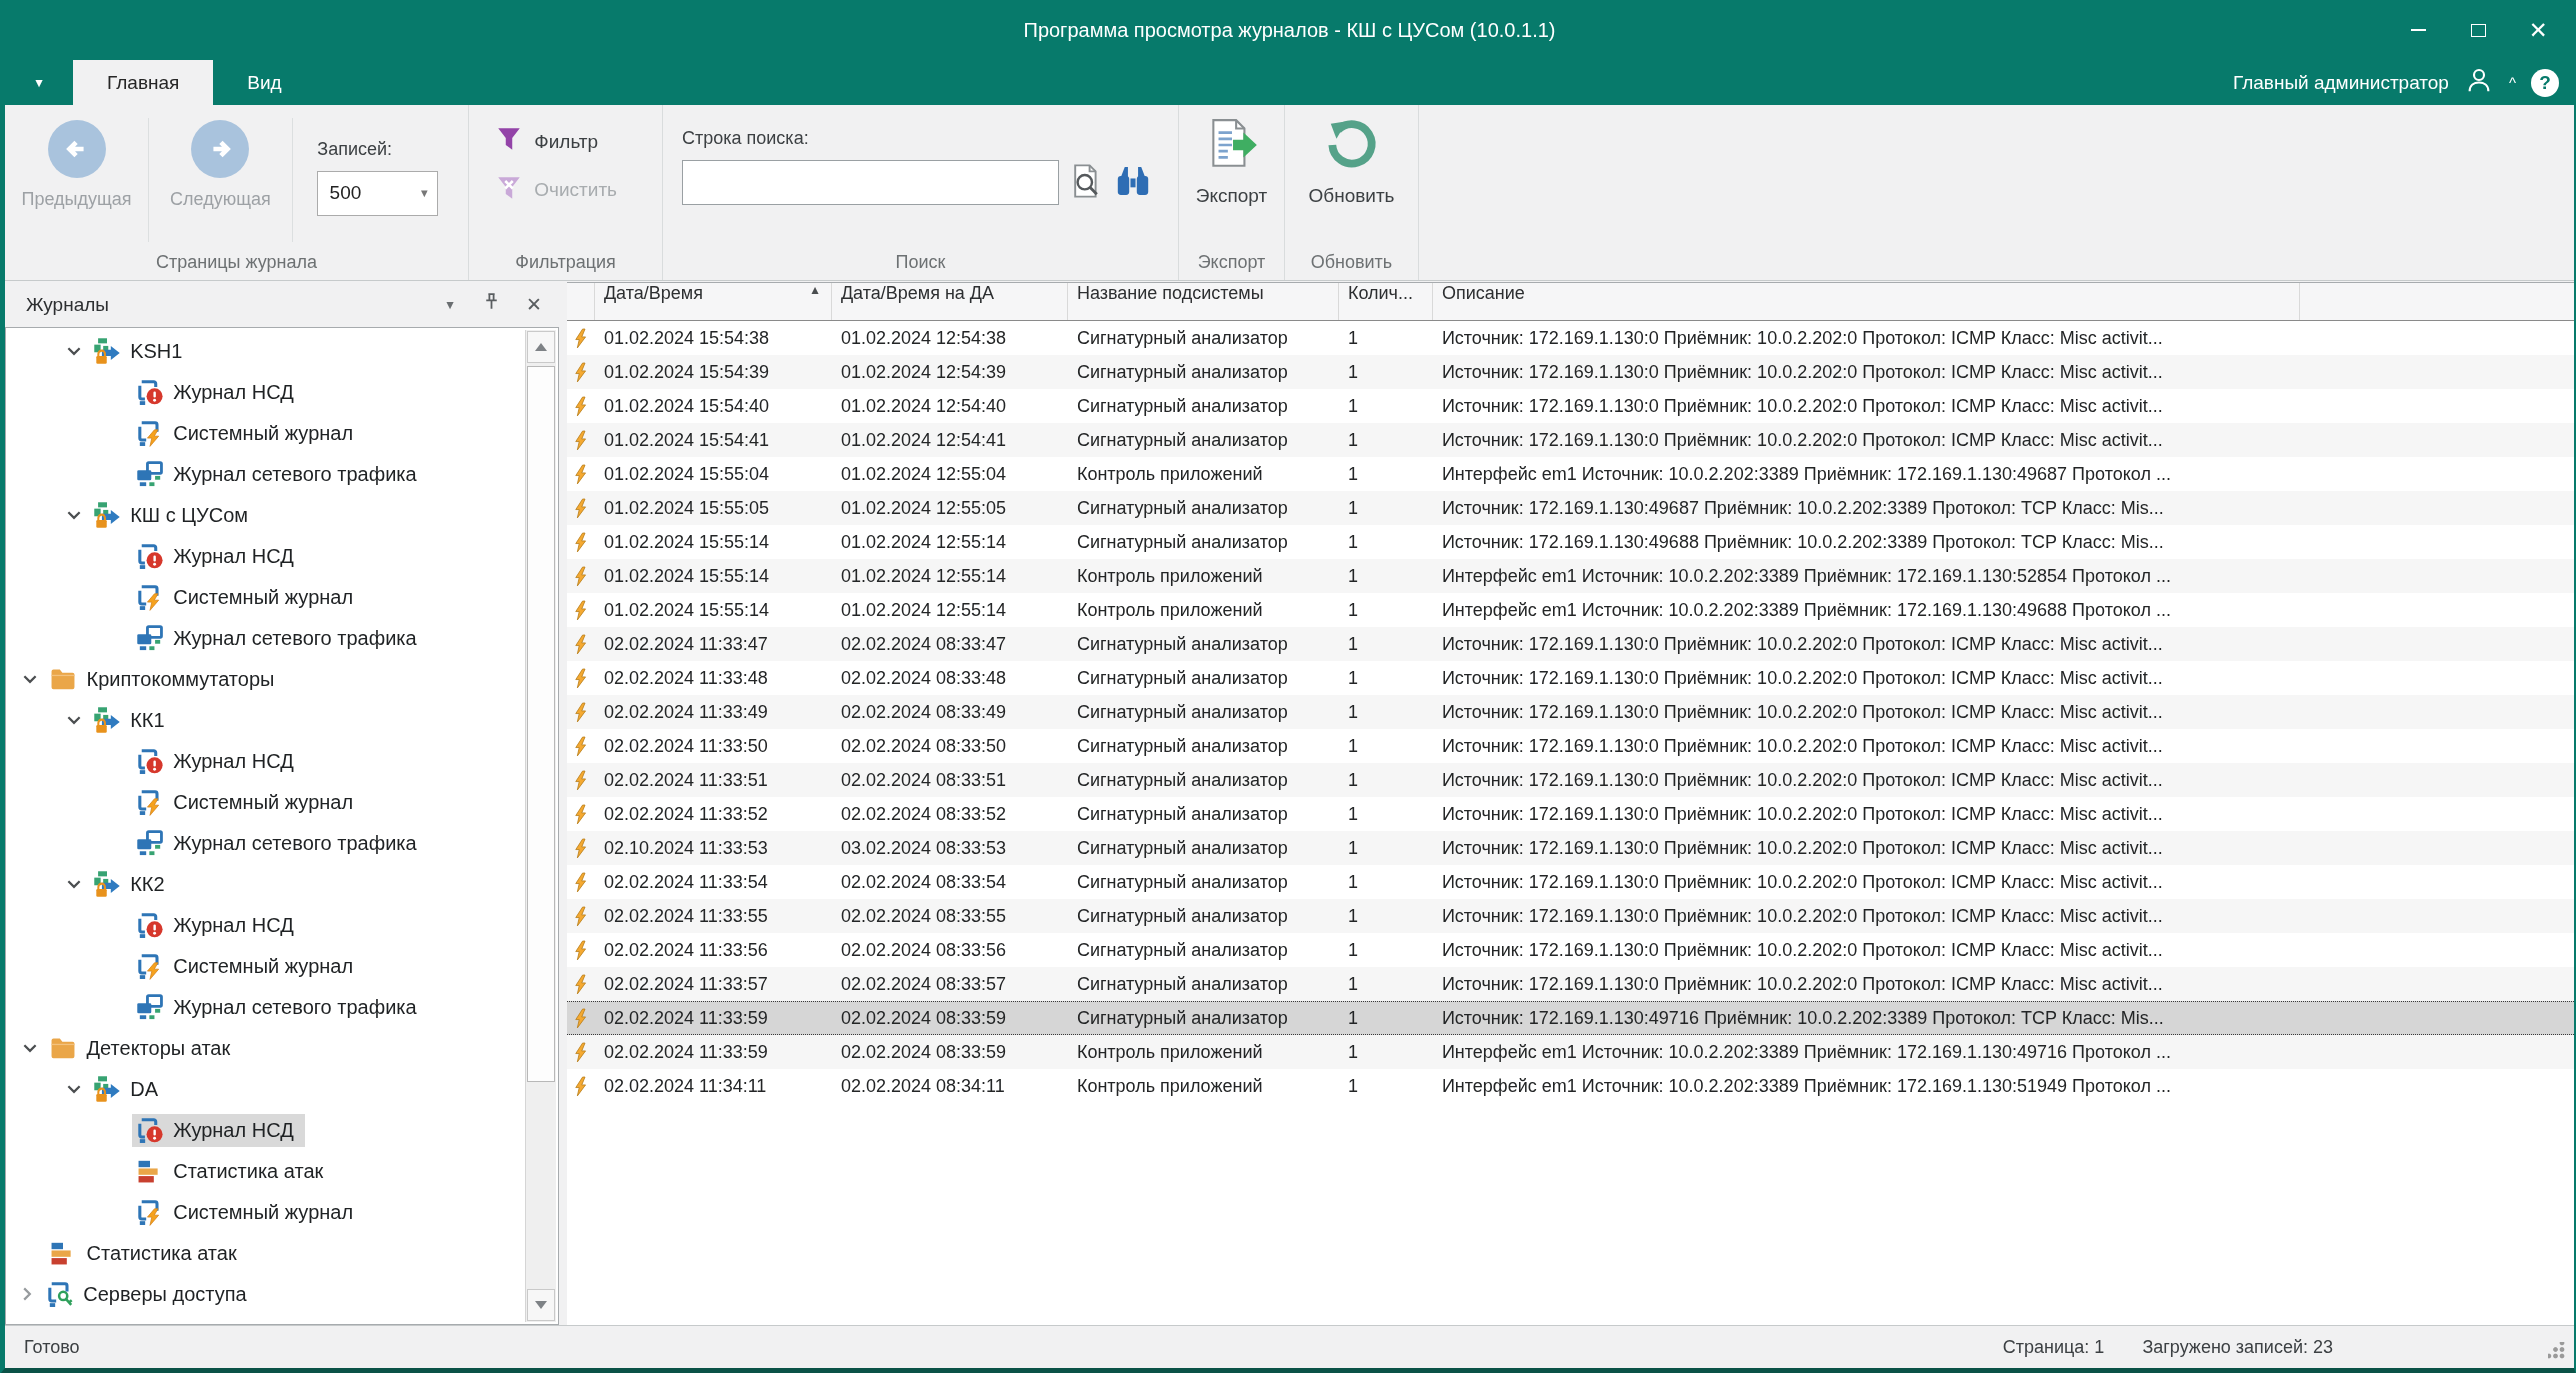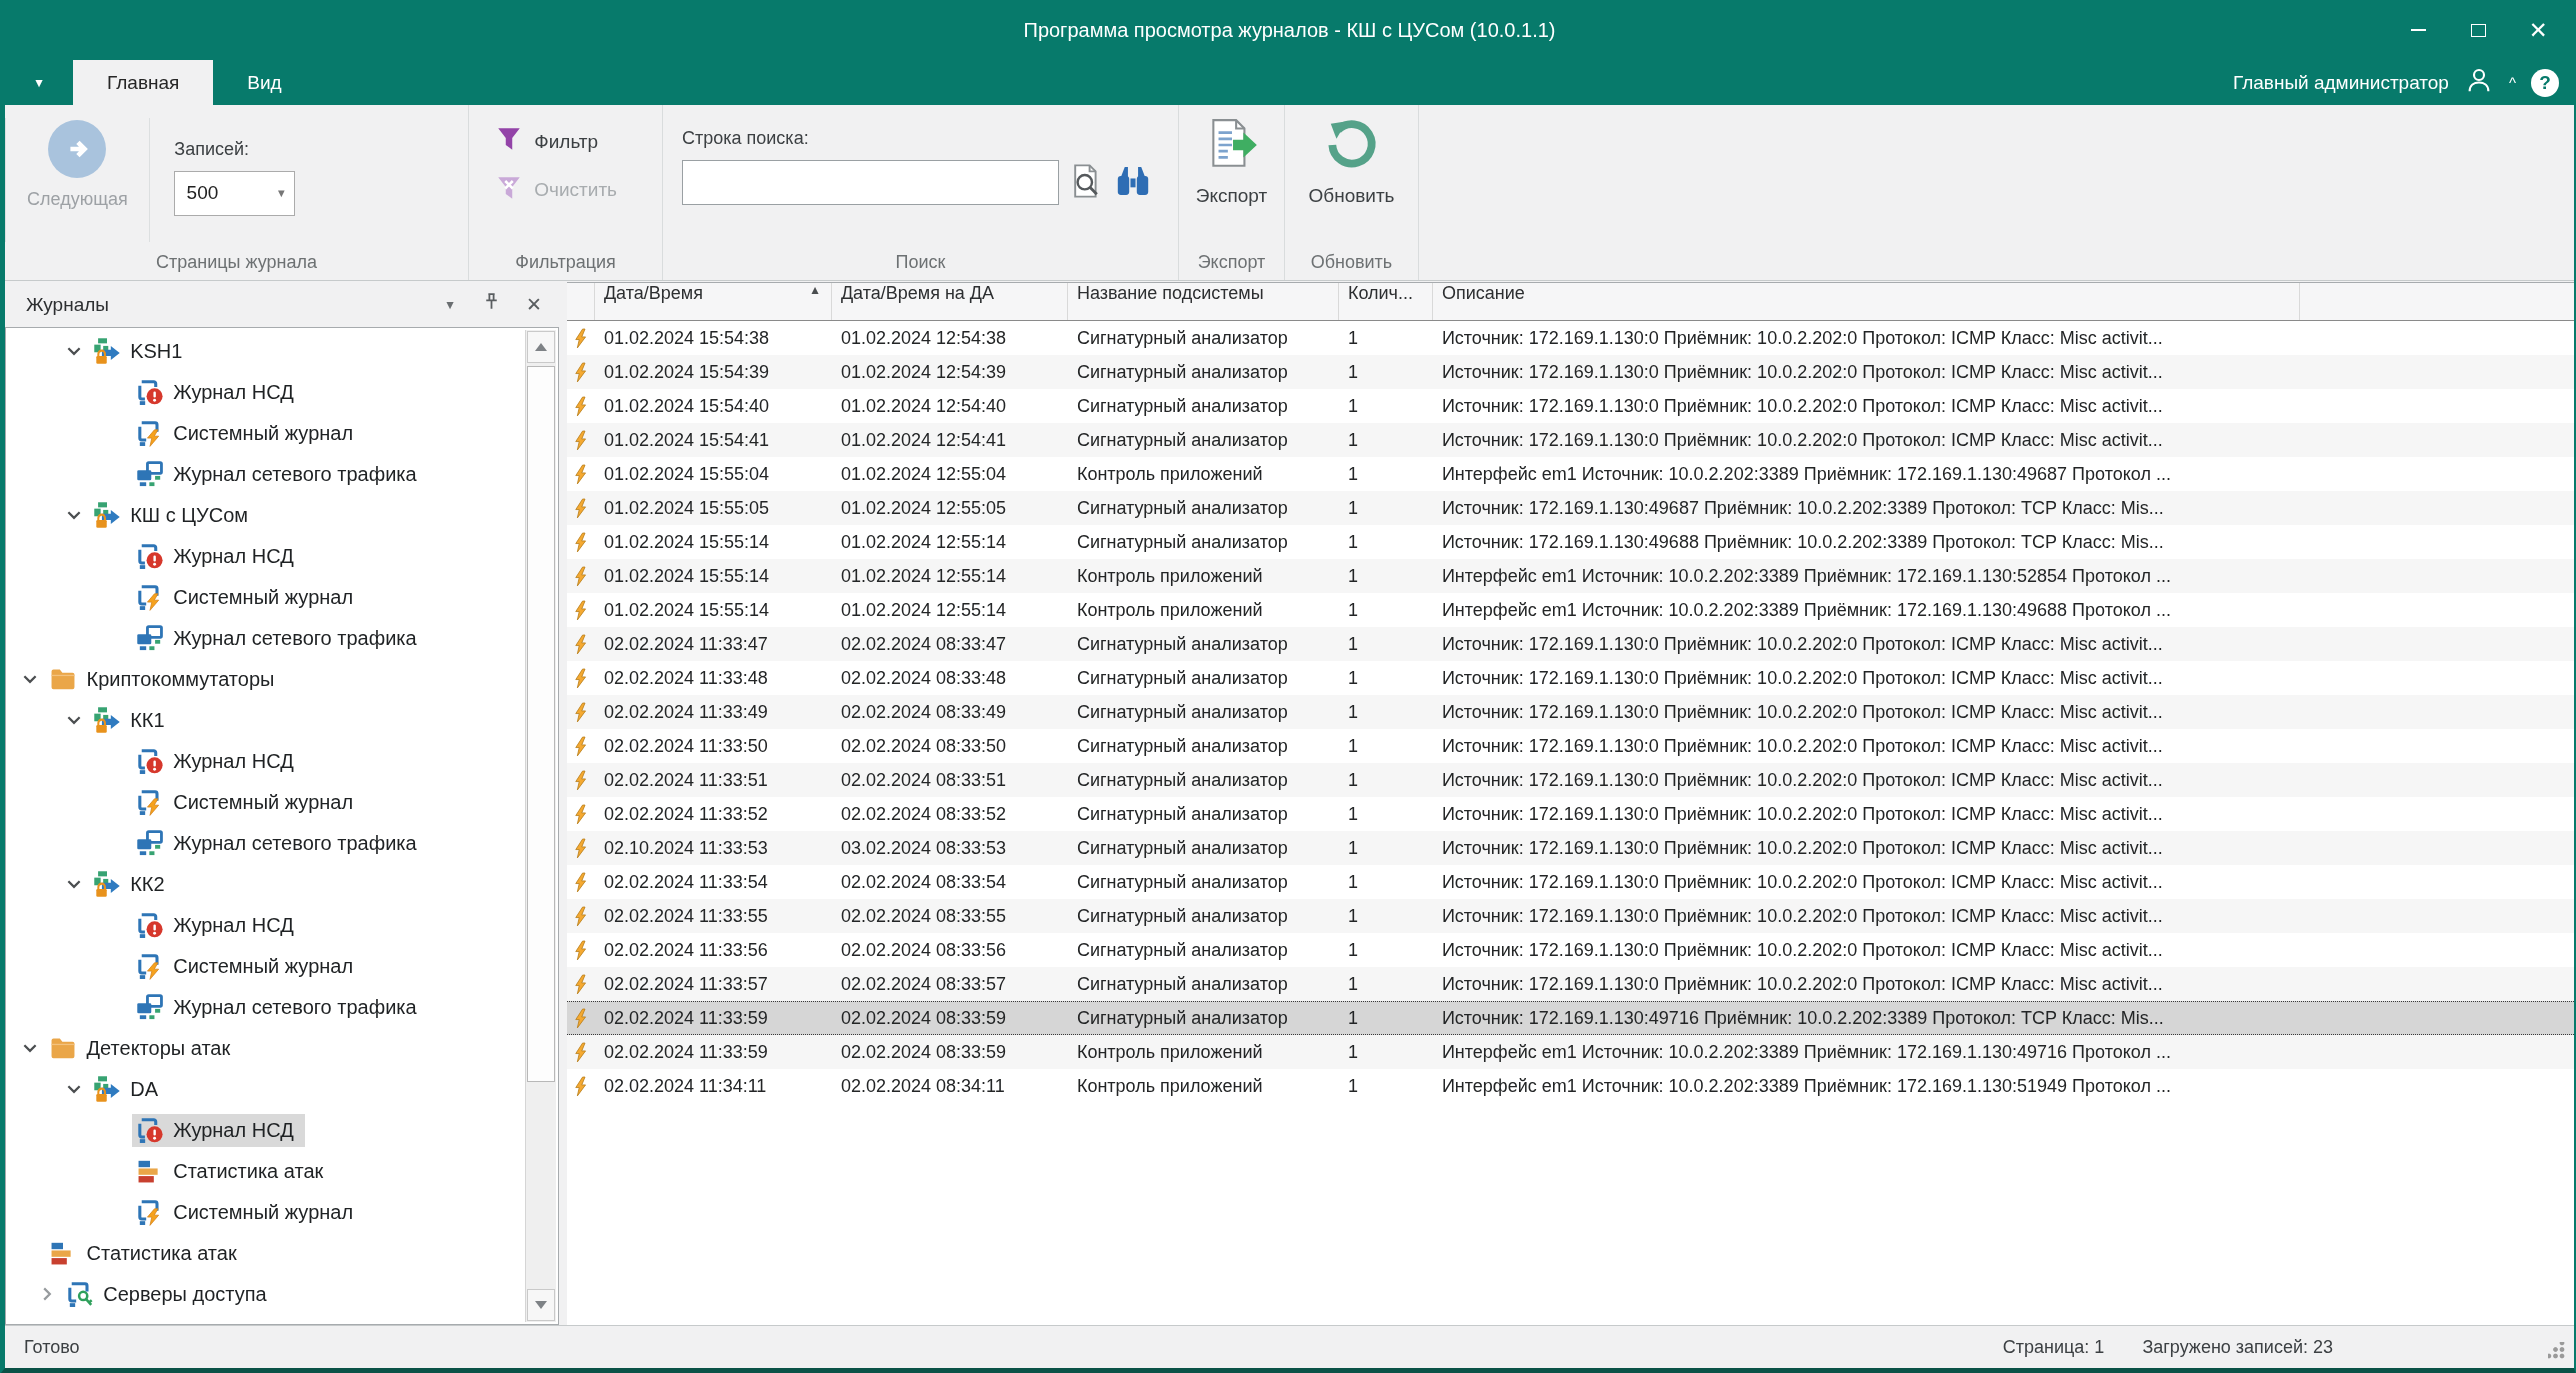--- a/index.html
+++ b/index.html
@@ -137,20 +137,28 @@
             <circle cx="12" cy="8" r="4"></circle>
             <path d="M4.5 21c0-4.8 3.6-7 7.5-7s7.5 2.2 7.5 7"></path>
           </svg></span>
       <span class="chev-up">^</span>
       <span class="help-circle">?</span>
     </div>
   </div>
 
   <div class="ribbon">
     <div class="rgroup g-pages">
+      <div class="nav-btn">
+        <div class="nav-circle">
+          <svg width="32" height="32" viewBox="0 0 34 34">
+              <path d="M24 17 H10 M16 10 l-7 7 7 7" fill="none" stroke="#fff" stroke-width="5"></path>
+            </svg>
+        </div>
+        <div class="nav-label">Предыдущая</div>
+      </div>
       <div class="vsep"></div>
       <div class="nav-btn">
         <div class="nav-circle">
           <svg width="32" height="32" viewBox="0 0 34 34">
               <path d="M10 17 H24 M18 10 l7 7 -7 7" fill="none" stroke="#fff" stroke-width="5"></path>
             </svg>
         </div>
         <div class="nav-label">Следующая</div>
       </div>
       <div class="vsep"></div>
@@ -598,21 +606,21 @@
                 <span class="ticon">
                   <svg viewBox="0 0 22 22">
                     <rect x="2" y="3" width="9" height="5" fill="#2e75b6"></rect>
                     <rect x="2" y="9" width="15" height="5" fill="#eaa648"></rect>
                     <rect x="2" y="15" width="12" height="5" fill="#c8402f"></rect>
                   </svg>
                 </span>
                 <span>Статистика атак</span>
               </span>
             </div>
-            <div class="tree-item" style="padding-left: 26px;">
+            <div class="tree-item" style="padding-left: 6px;">
               <span class="chev">
                 <svg width="18" height="18" viewBox="0 0 16 16">
                   <path d="M5.5 3 10.5 8 5.5 13" fill="none" stroke="#979b9e" stroke-width="2"></path>
                 </svg>
               </span>
               <span class="node">
                 <span class="ticon">
                   <svg viewBox="0 0 22 22">
                     <path d="M4.5 3H15a1.5 1.5 0 0 1 1.5 1.5V9M3 6v9a1.5 1.5 0 0 0 1.5 1.5H8" fill="none" stroke="#2e75b6" stroke-width="2.4"></path>
                     <rect x="3" y="18.2" width="4.2" height="3" fill="#2e75b6"></rect>

